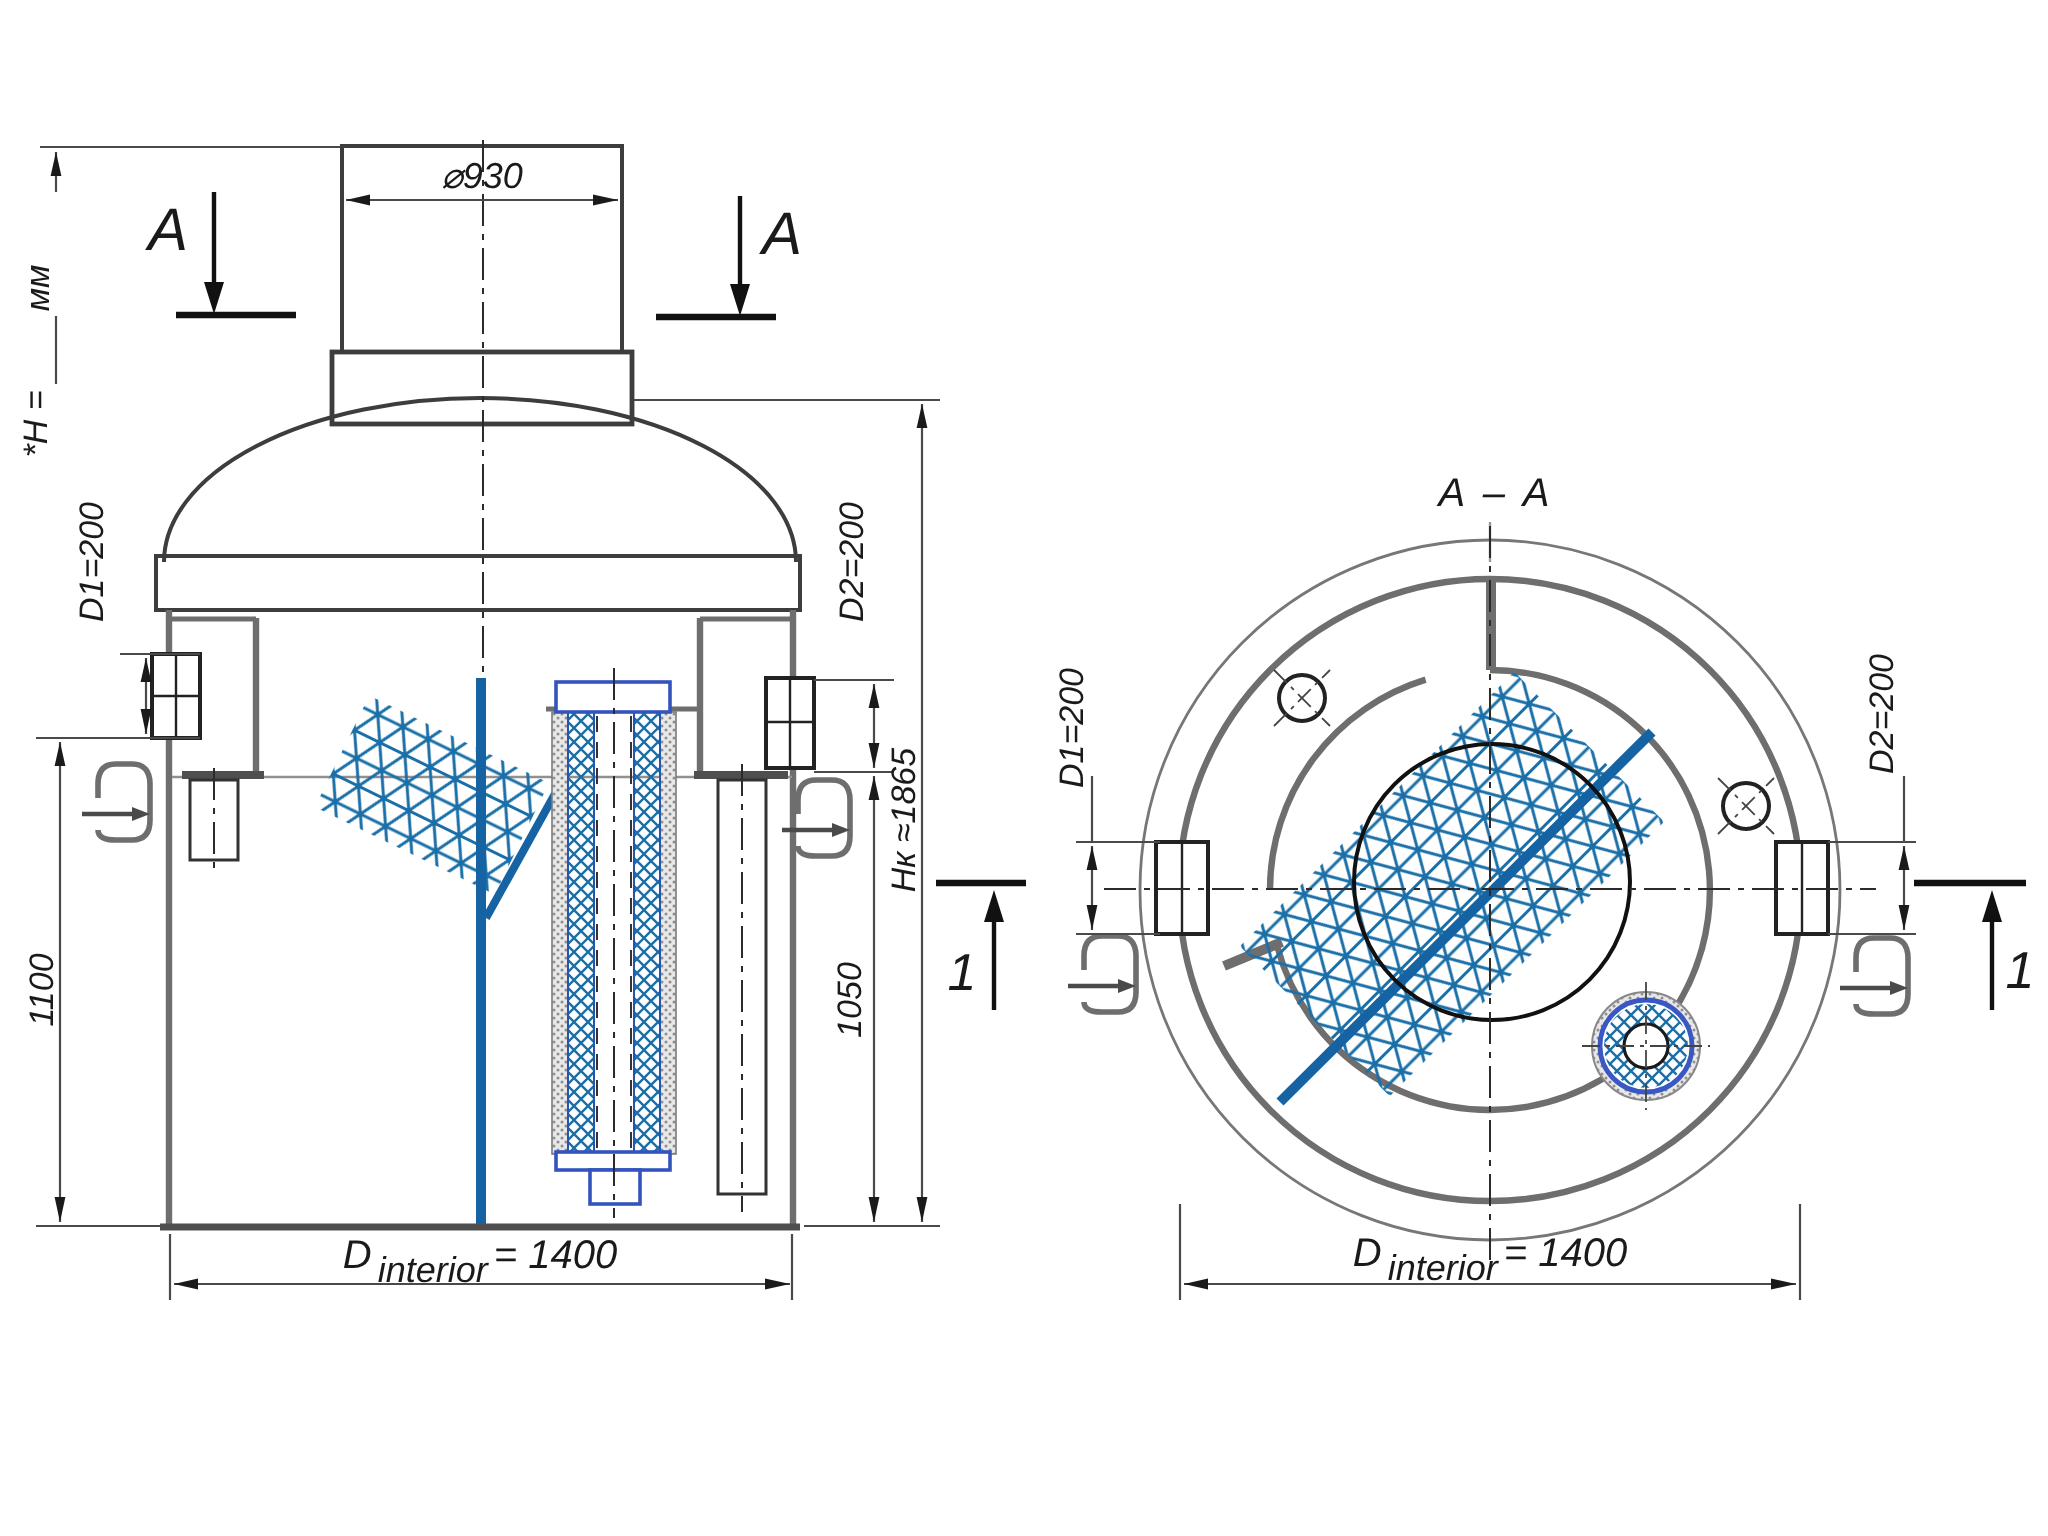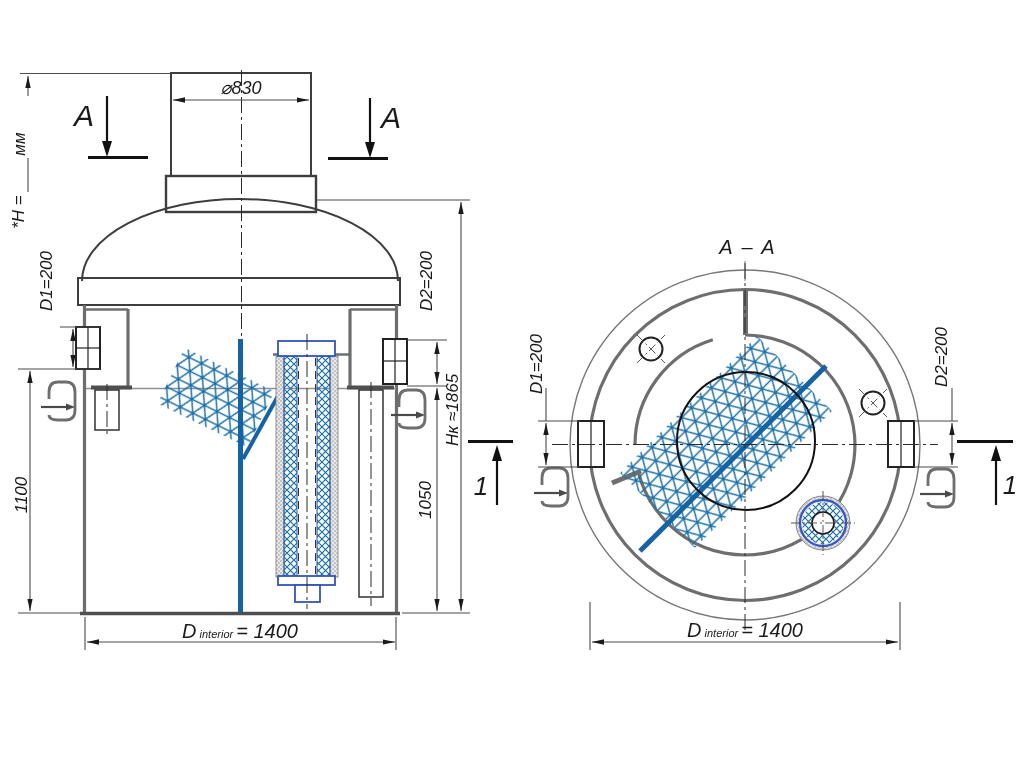--- a/index.html
+++ b/index.html
@@ -8,21 +8,21 @@
   svg{position:absolute;left:0;top:0;}
   .lbl{position:absolute;font-style:italic;color:#1a1a1a;white-space:nowrap;
        transform:translate(-50%,-50%);line-height:1;}
   .rot{transform:translate(-50%,-50%) rotate(-90deg);}
   .sz17{font-size:17px;}
   .sz18{font-size:18px;}
   .big{font-size:30px;}
   .one{font-size:26px;}
   .title{font-size:20px;letter-spacing:2px;}
   .dint{display:flex;align-items:flex-start;gap:3px;font-size:20px;}
-  .dint .dsub{font-size:11px;padding-top:8px;}
+  .dint .dsub{font-size:18px;padding-top:8px;}
   .med{stroke:#3d3d3d;stroke-width:2;fill:none;}
   .med2{stroke:#3d3d3d;stroke-width:2.4;fill:none;}
   .wall{stroke:#6e6e6e;stroke-width:3.2;fill:none;}
   .wall2{stroke:#6e6e6e;stroke-width:2.5;fill:none;}
   .cap{stroke:#4f4f4f;stroke-width:4;fill:none;}
   .cl{stroke:#2b2b2b;stroke-width:1;fill:none;stroke-dasharray:16 4 3 4;}
   .cl2{stroke:#444;stroke-width:0.9;fill:none;stroke-dasharray:9 3 2 3;}
   .dim{stroke:#4a4a4a;stroke-width:1.1;fill:none;}
   .sec{stroke:#111;stroke-width:3.2;fill:none;}
   .stem{stroke:#111;stroke-width:2.2;fill:none;}
@@ -246,21 +246,21 @@
     </g>
   </g>
 </svg>
 
 <div class="lbl rot sz17" style="left:19px;top:144px;">мм</div>
 <div class="lbl rot sz17" style="left:18px;top:212px;">*H =</div>
 
 <div class="lbl big" style="left:84px;top:116px;">A</div>
 <div class="lbl big" style="left:391px;top:118px;">A</div>
 
-<div class="lbl sz18" style="left:241px;top:88px;">⌀830</div>
+<div class="lbl sz18" style="left:241px;top:88px;">⌀930</div>
 
 <div class="lbl rot sz17" style="left:46px;top:281px;">D1=200</div>
 <div class="lbl rot sz17" style="left:426px;top:281px;">D2=200</div>
 <div class="lbl rot sz17" style="left:452px;top:410px;">Hк ≈1865</div>
 <div class="lbl rot sz17" style="left:425px;top:500px;">1050</div>
 <div class="lbl rot sz17" style="left:21px;top:495px;">1100</div>
 
 <div class="lbl dint" style="left:240px;top:631px;">
   <span>D</span>
   <span class="dsub">interior</span>

